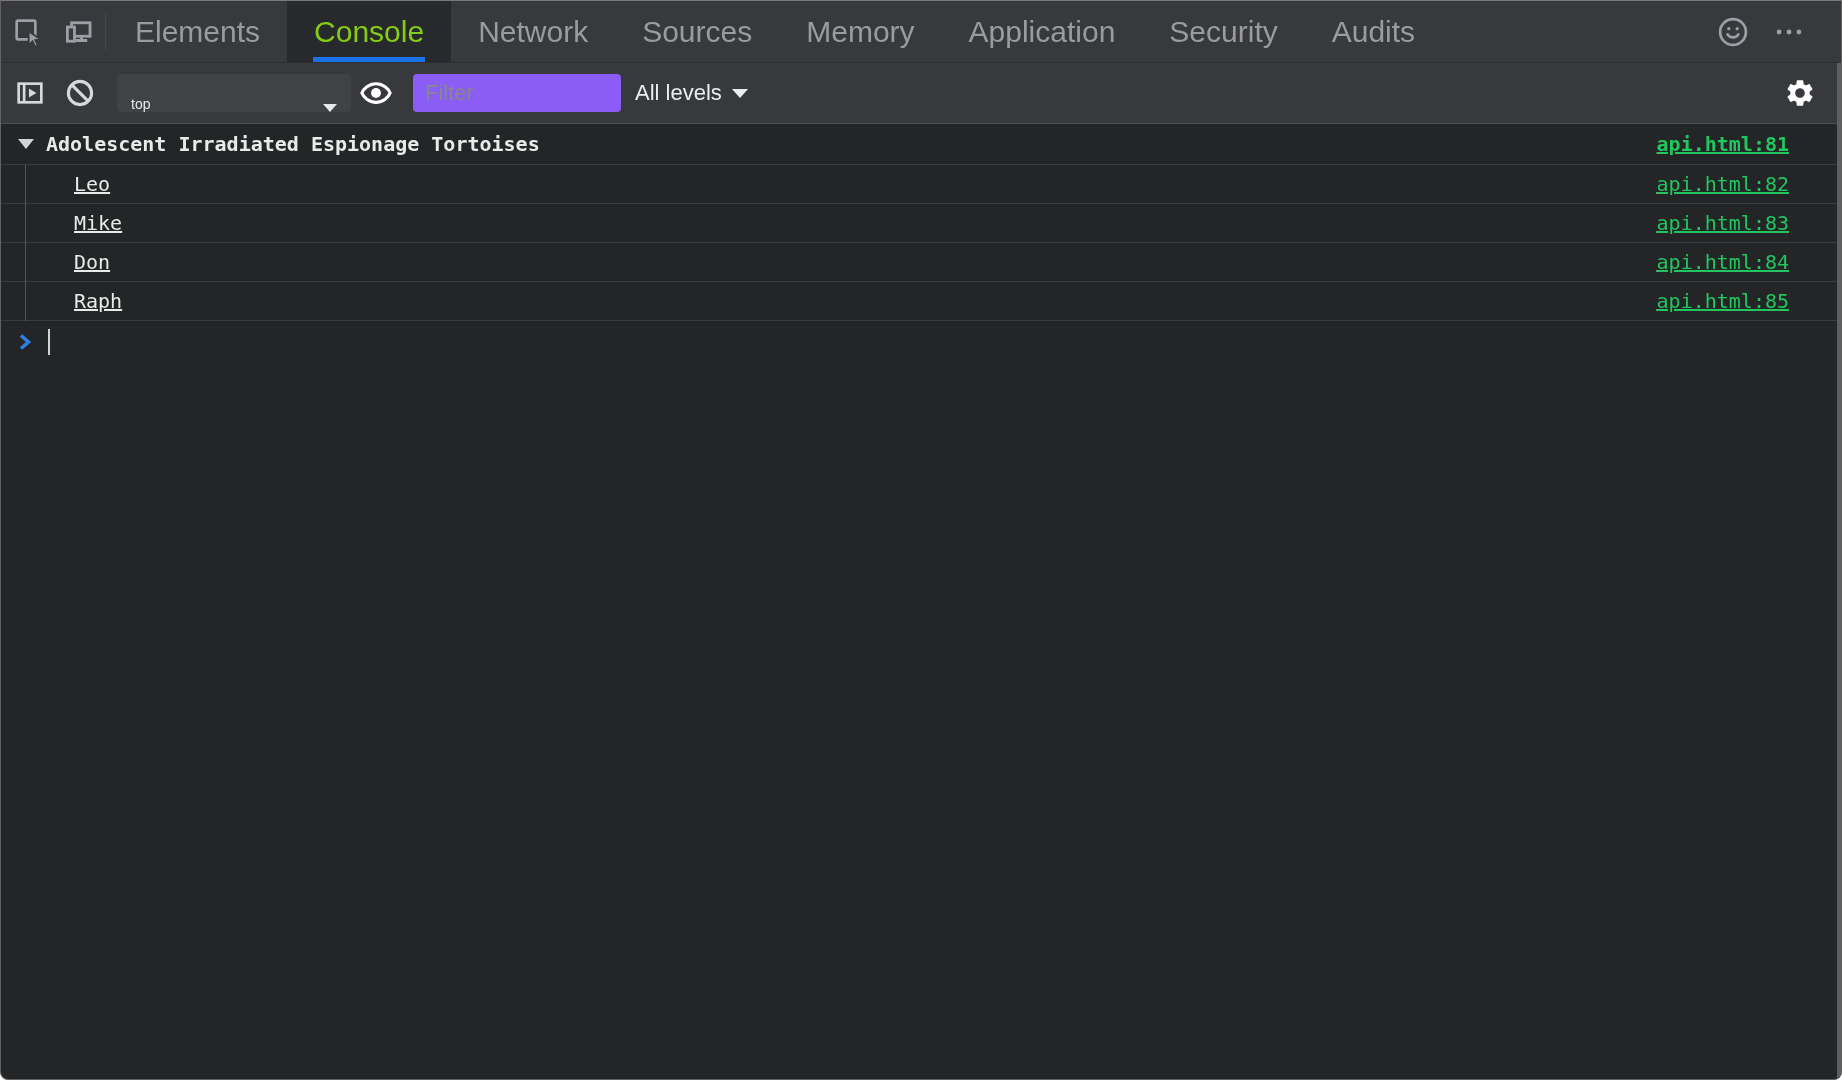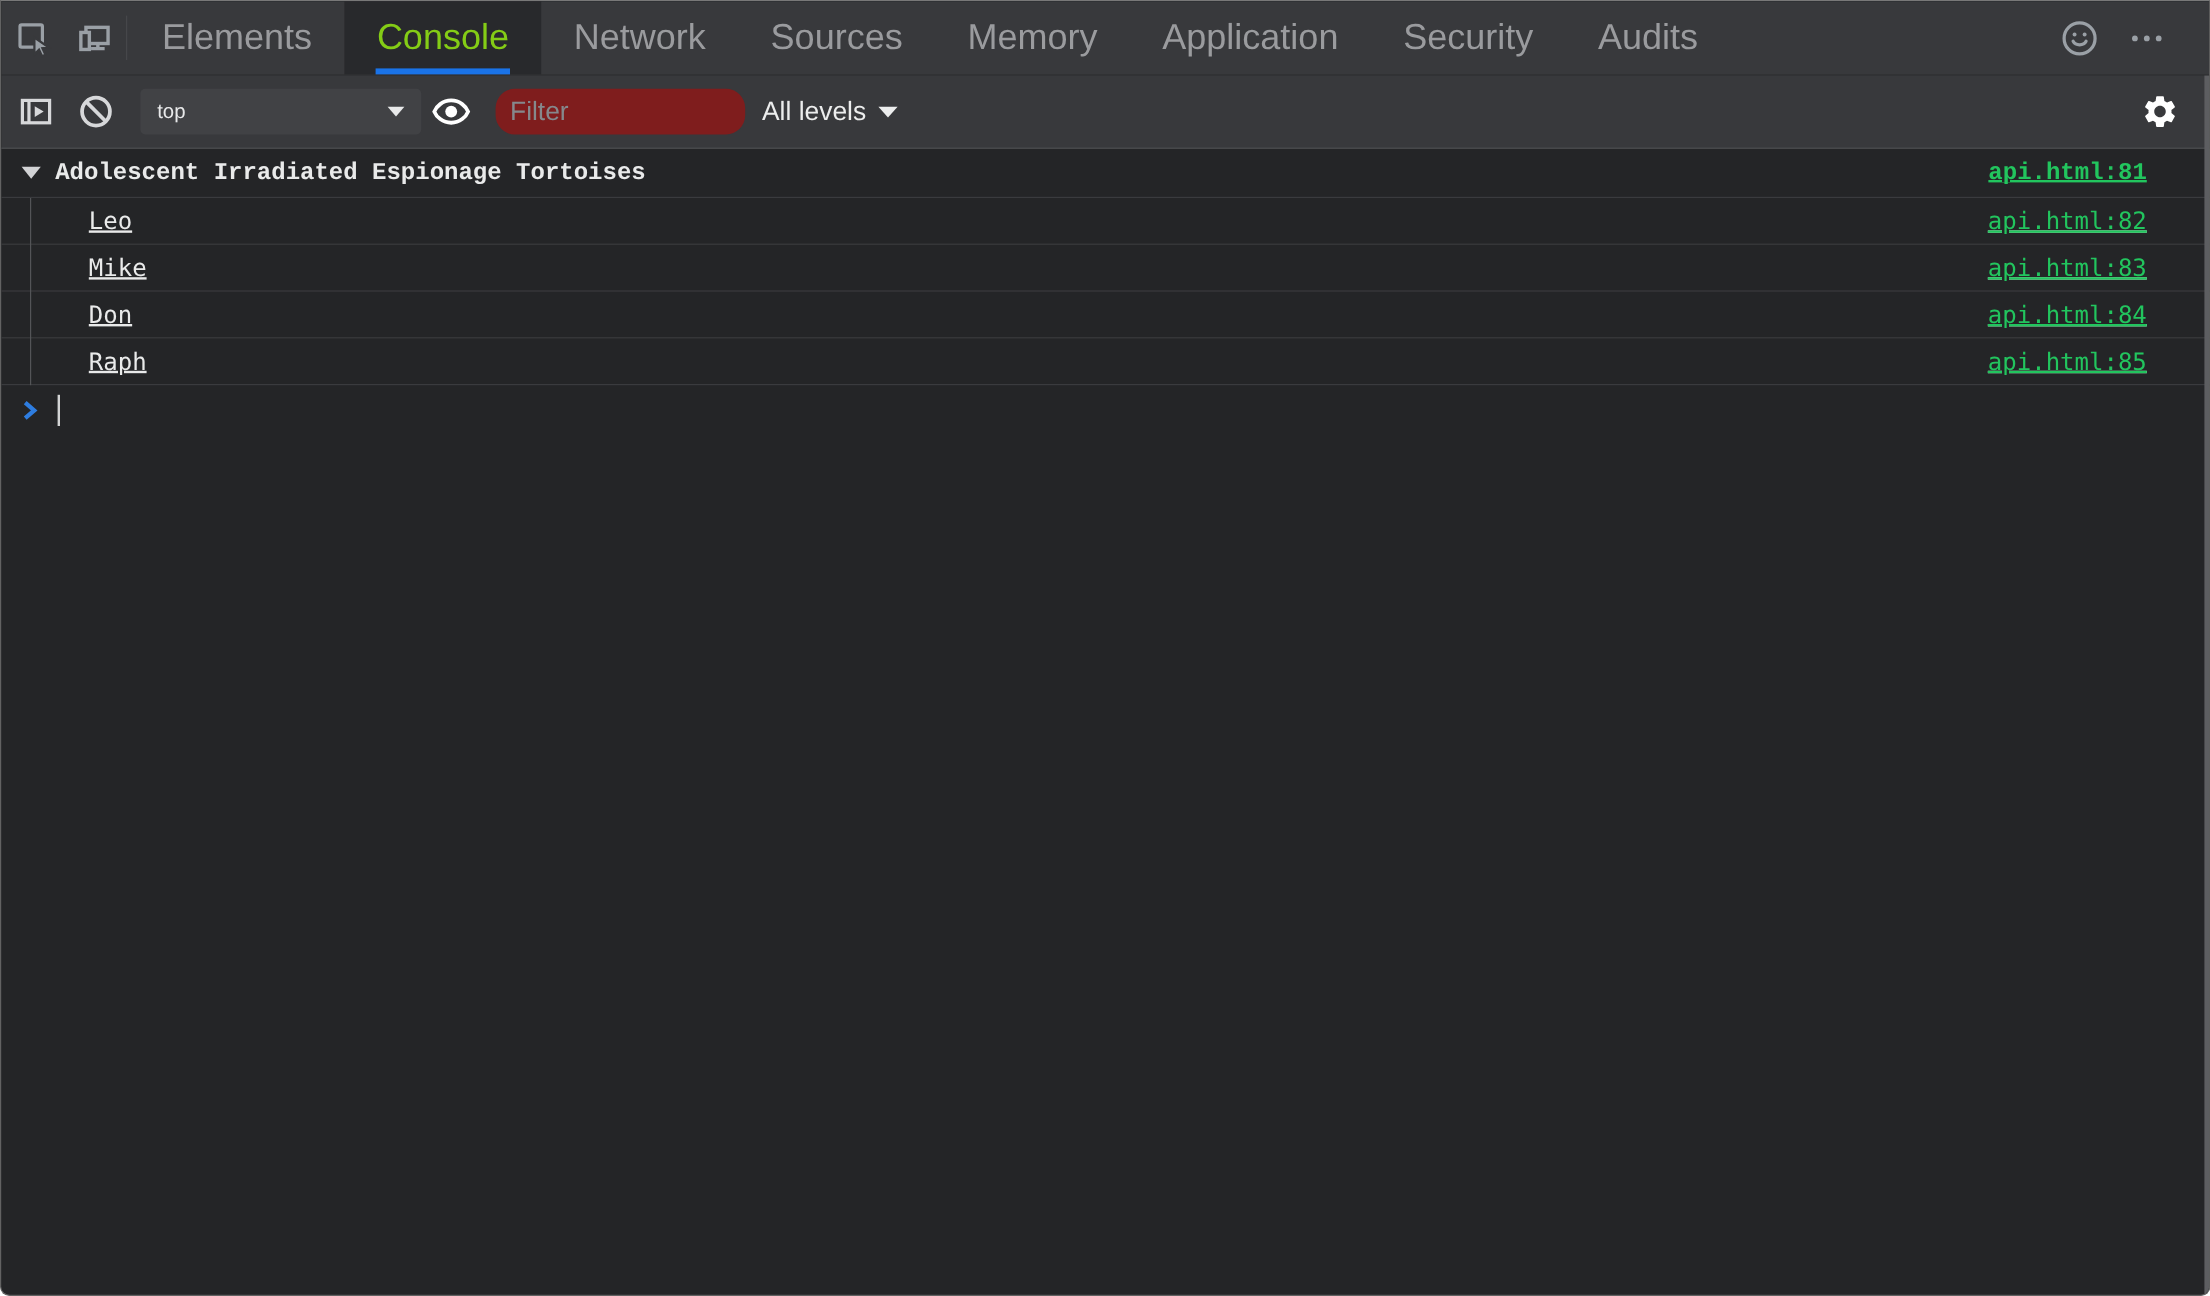--- a/index.html
+++ b/index.html
@@ -70,42 +70,42 @@
     padding: 0 0 0 4px;
   }
   .toolbar .icon-btn { width: 50px; height: 100%; color: #d7d8da; }
   .context-select {
     width: 234px;
     height: 38px;
     background: #414245;
     border-radius: 4px;
     margin-left: 12px;
     display: flex;
-    align-items: center;
+    align-items: flex-end;
     justify-content: space-between;
     padding: 0 14px 0 14px;
     color: #e8e9ea;
-    font-size: 17px;
+    font-size: 14px;
     cursor: pointer;
     gap: 24px;
   }
   .caret-down {
     width: 0; height: 0;
     border-left: 7px solid transparent;
     border-right: 7px solid transparent;
     border-top: 8px solid currentColor;
     display: inline-block;
   }
   .filter-input {
     width: 208px;
     height: 38px;
-    background: #7f1d1d;
+    background: #8b5cf6;
     border: none;
     outline: none;
-    border-radius: 16px;
+    border-radius: 4px;
     margin-left: 12px;
     color: #e8e9ea;
     font-size: 22px;
     font-family: "Liberation Sans", sans-serif;
     padding: 0 12px;
   }
   .filter-input::placeholder { color: #85888c; }
   .levels-btn {
     display: flex;
     align-items: center;
@@ -127,21 +127,21 @@
     color: #e9eaea;
   }
   .console-row {
     height: 39px;
     display: flex;
     align-items: center;
     justify-content: space-between;
     border-bottom: 1px solid #3a3b3e;
     padding-right: 52px;
   }
-  .console-row.group-header { height: 41px; padding-left: 17px; font-weight: bold; font-family: Liberation Mono, monospace; }
+  .console-row.group-header { height: 41px; padding-left: 17px; font-weight: bold; }
   .disclosure {
     width: 0; height: 0;
     border-left: 8px solid transparent;
     border-right: 8px solid transparent;
     border-top: 10px solid #d2d3d5;
     display: inline-block;
     margin-right: 12px;
   }
   .msg-left { display: flex; align-items: center; }
   .group-children { position: relative; }

